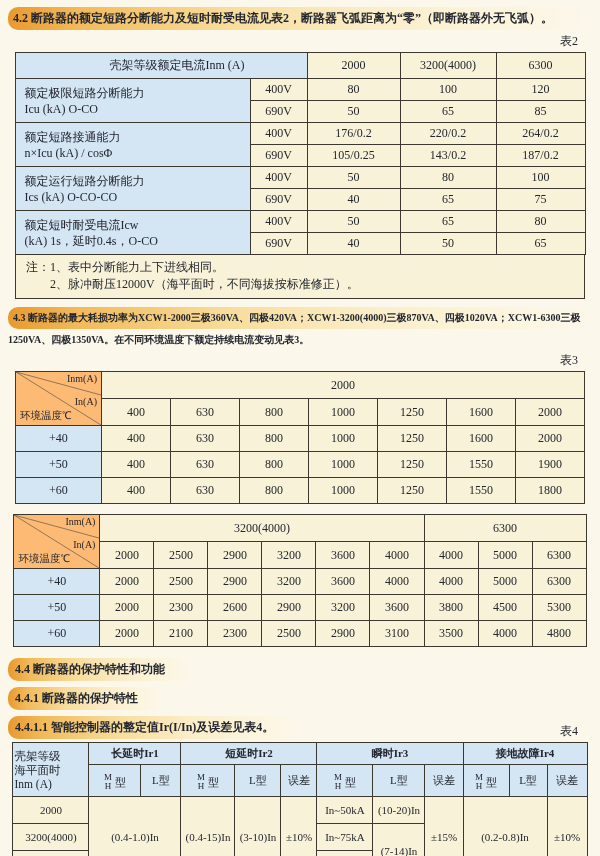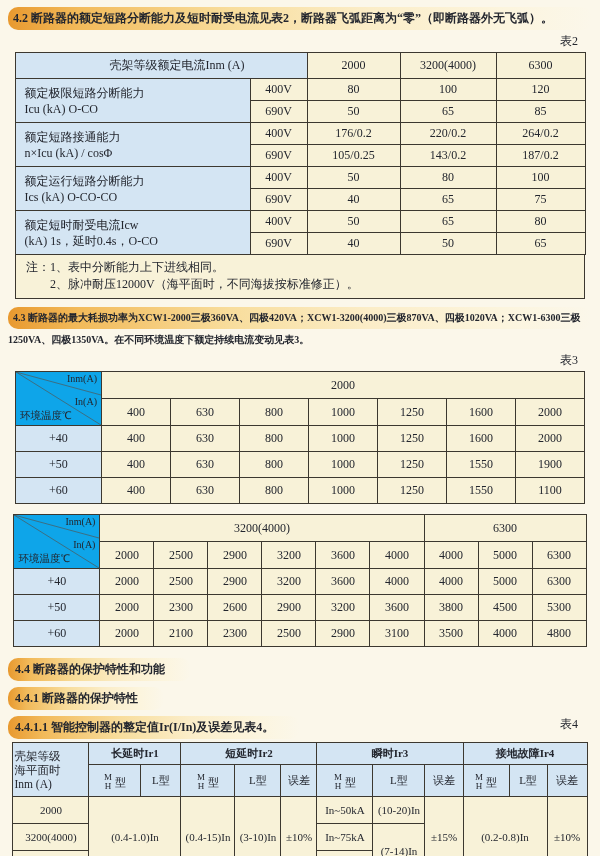--- a/index.html
+++ b/index.html
@@ -26,21 +26,21 @@
     border-radius:10px;
     background:linear-gradient(90deg,#e8992f 0%,#f2ba5a 12%,#f8dd9c 38%,#fbedc8 62%,#fcf5de 85%,#fbf7ea 100%);
   }
   .h-wrap2 > span { position:relative; z-index:1; padding:0 5px; }
   .pill {
     display:inline-block; font-weight:700; font-size:12px; line-height:15px;
     padding:4px 26px 4px 7px; border-radius:10px; margin:3px 0;
   }
   .tbl-label { text-align:right; font-size:12px; padding:1px 14px 2px 0; }
   .h4411-row { display:flex; align-items:flex-end; justify-content:space-between; }
-  .h4411-row .tbl-label { padding-bottom:9px; }
+  .h4411-row .tbl-label { padding-bottom:2px; }
 
   
   table { border-collapse:collapse; margin:0 auto; table-layout:fixed; }
   td { border:1px solid #3c3830; text-align:center; vertical-align:middle;
        font-size:12px; padding:1px 2px; background:#f8f2d8; }
   .blue { background:#d4e5f3; }
   .left { text-align:left; padding-left:9px; }
 
   
   .t2 { width:570px; }
@@ -48,21 +48,21 @@
   .t2 .lblcell { font-size:12px; line-height:16px; }
   .t2-note {
     width:570px; margin:-1px auto 0 auto; border:1px solid #3c3830;
     background:#f8f2d8; font-size:12px; line-height:17px; padding:4px 8px 5px 10px;
   }
   .t2-note .n2 { padding-left:24px; }
 
   
   .t3 { width:570px; }
   .t3 td { height:26px; font-size:12px; }
-  .corner-cell { position:relative; padding:0; width:86px; background:#0ea5e9;text-align:center; }
+  .corner-cell { position:relative; padding:0; width:86px; background:#fdba74;text-align:center; }
   .corner { position:relative; width:100%; height:53px; }
   .corner svg { position:absolute; left:0; top:0; width:100%; height:100%; }
   .corner .c-inm { position:absolute; top:1px; right:4px; font-size:10px; }
   .corner .c-in  { position:absolute; top:24px; right:4px; font-size:10px; }
   .corner .c-temp{ position:absolute; bottom:2px; left:4px; font-size:10.5px; }
 
   
   .t4 { width:574px; }
   .t4 td { font-size:11px; padding:1px 1px; }
   .t4 .hdr1 { height:22px; font-weight:400; }
@@ -226,21 +226,21 @@
       <td>1900</td>
     </tr>
     <tr>
       <td class="blue">+60</td>
       <td>400</td>
       <td>630</td>
       <td>800</td>
       <td>1000</td>
       <td>1250</td>
       <td>1550</td>
-      <td>1100</td>
+      <td>1800</td>
     </tr>
   </tbody>
     </table>
 
   <div class="gap10"></div>
 
   <table class="t3">
     <colgroup>
         <col style="width:86px">
         <col span="9" style="width:54px">

